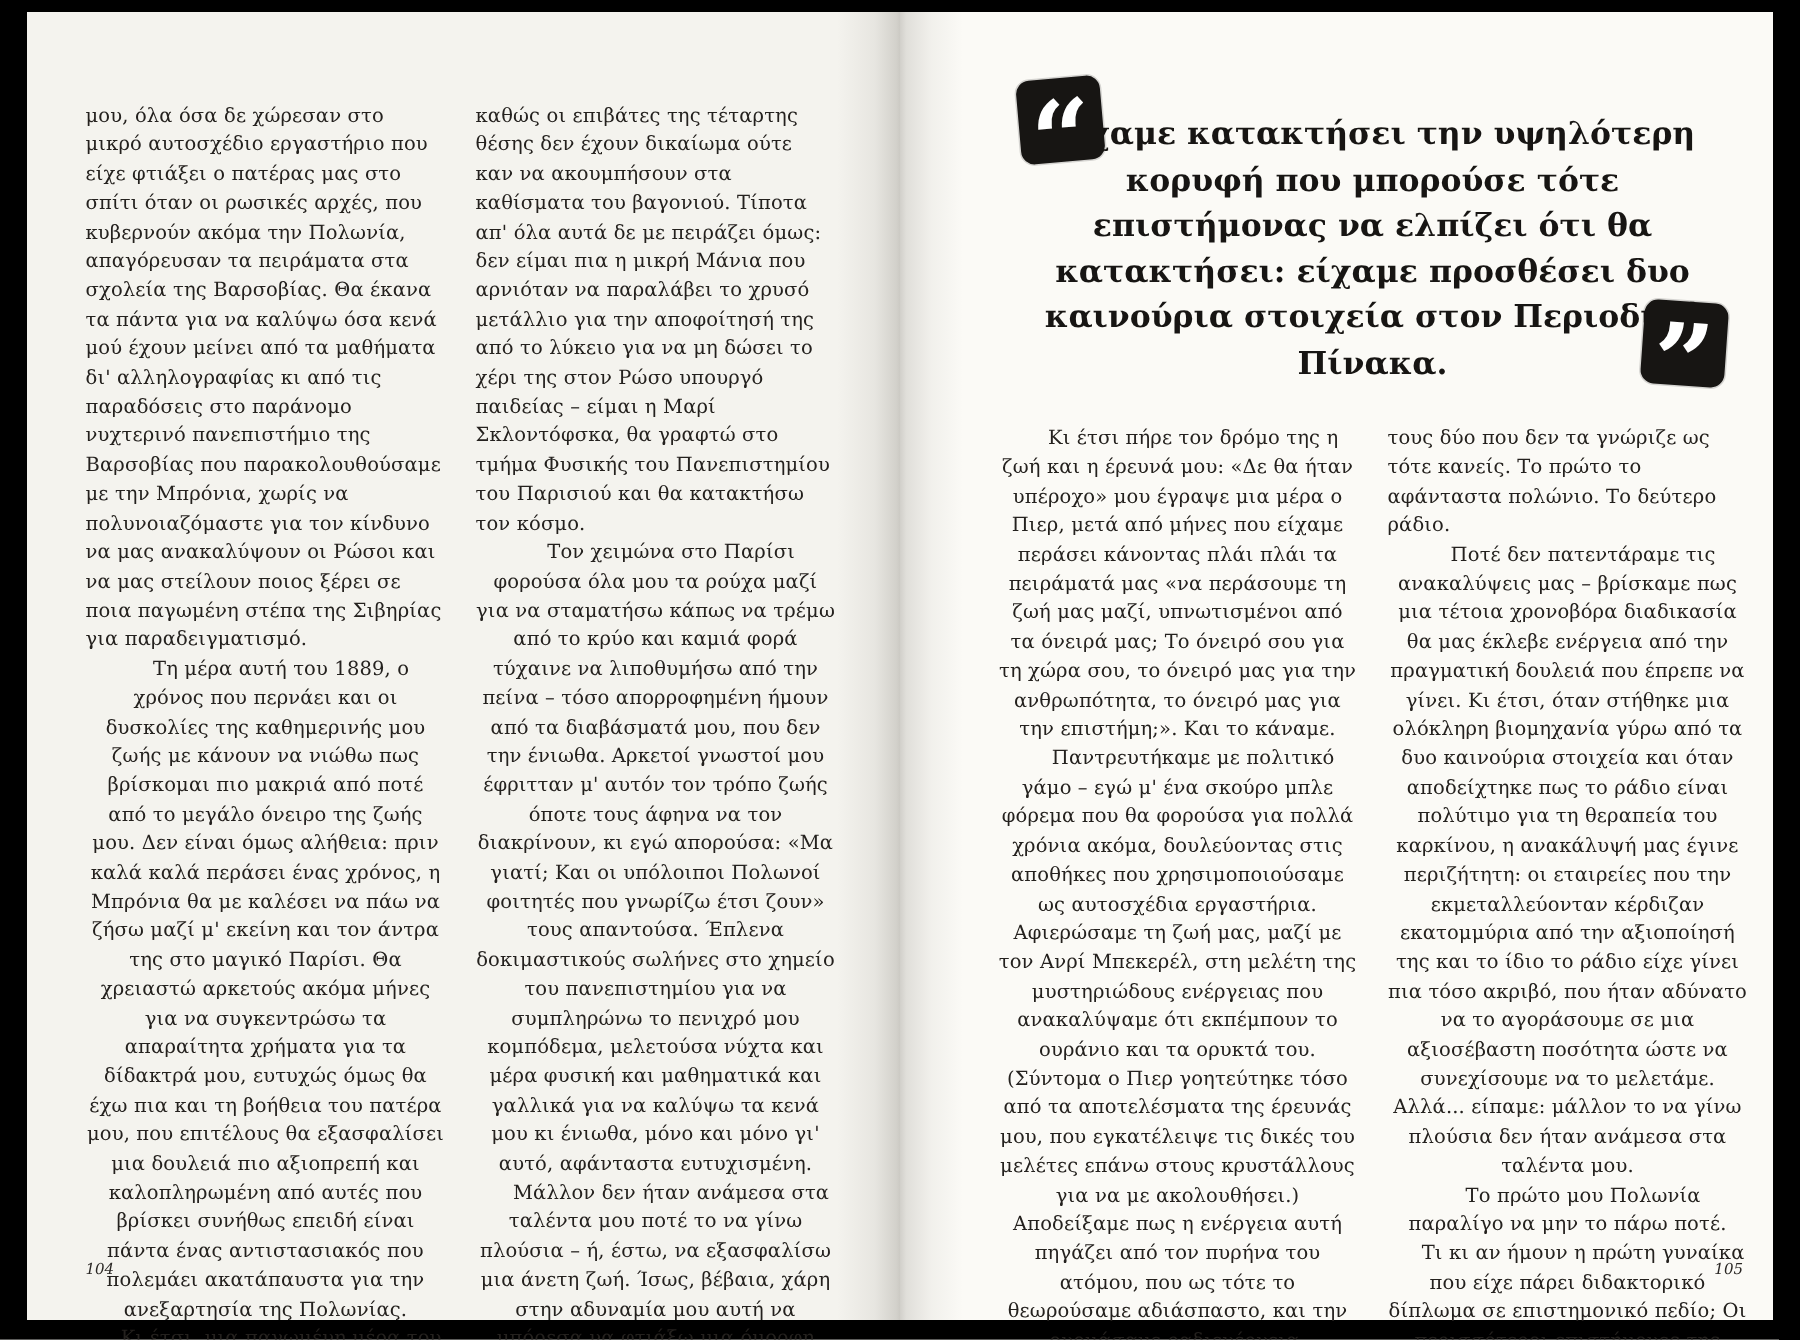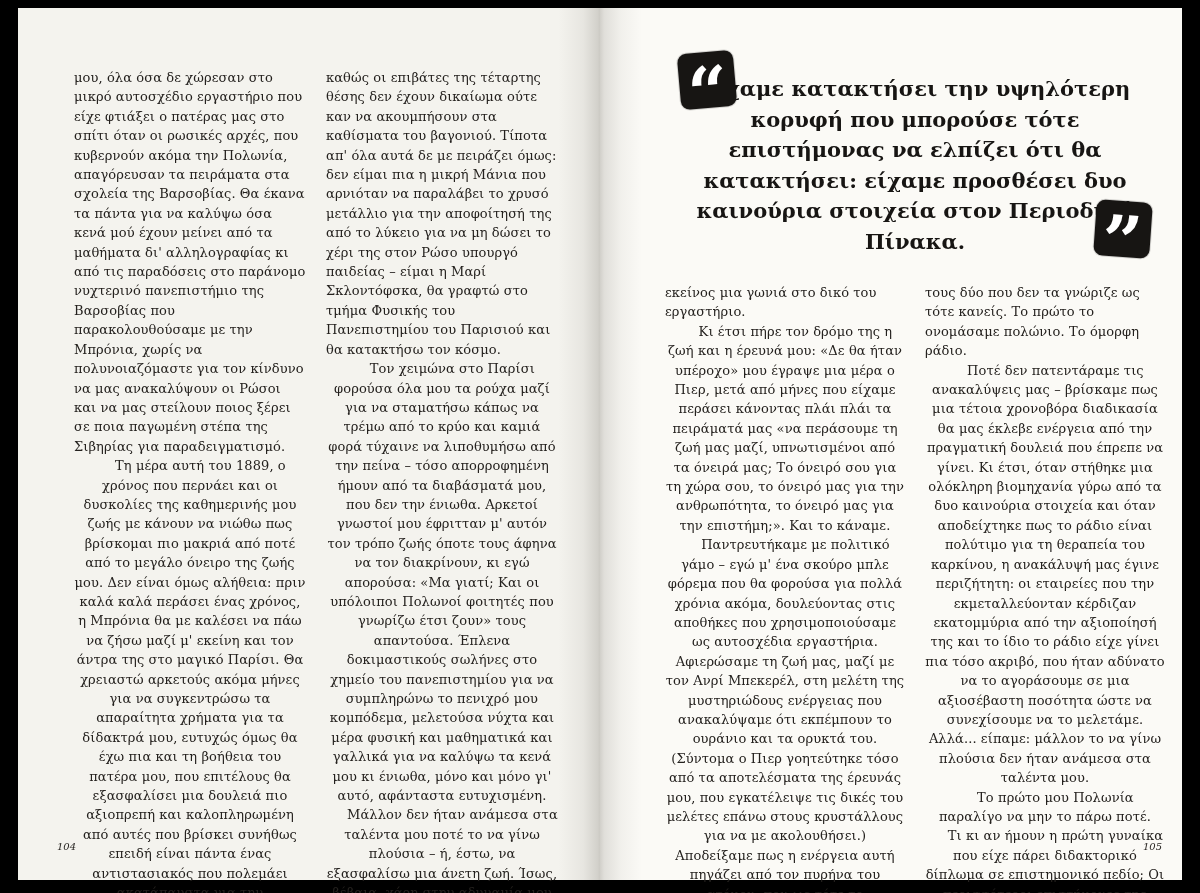--- a/index.html
+++ b/index.html
@@ -24,21 +24,21 @@
     height: 872px;
     display: flex;
     background: #f9f8f4;
   }
   .page {
     position: relative;
     width: 582px;
     height: 872px;
     box-sizing: border-box;
   }
-  .page-left  { background: #f4f3ee; padding: 60px 42px 0 56px; }
+  .page-left  { background: #f4f3ee; padding: 60px 42px 0 39px; }
   .page-right { background: #fbfaf6; padding: 44px 17px 0 65px; }
   .gutter-shadow {
     position: absolute;
     left: 50%;
     top: 0;
     bottom: 0;
     width: 84px;
     transform: translateX(-50%);
     background: linear-gradient(90deg,
       rgba(60,55,45,0) 0%,
@@ -140,26 +140,25 @@
         <div class="qicon qopen">
           <span>“</span>
         </div>
         <div class="qtext">Είχαμε κατακτήσει την υψηλότερη κορυφή που μπορούσε τότε επιστήμονας να ελπίζει ότι θα κατακτήσει: είχαμε προσθέσει δυο καινούρια στοιχεία στον Περιοδικό Πίνακα.</div>
         <div class="qicon qclose">
           <span>”</span>
         </div>
       </div>
       <div class="columns">
         <div class="col">
-          <p class="para">εκείνος μια γωνιά στο δικό του εργαστήριο.</p>
           <p class="para indent">Κι έτσι πήρε τον δρόμο της η ζωή και η έρευνά μου: «Δε θα ήταν υπέροχο» μου έγραψε μια μέρα ο Πιερ, μετά από μήνες που είχαμε περάσει κάνοντας πλάι πλάι τα πειράματά μας «να περάσουμε τη ζωή μας μαζί, υπνωτισμένοι από τα όνειρά μας; Το όνειρό σου για τη χώρα σου, το όνειρό μας για την ανθρωπότητα, το όνειρό μας για την επιστήμη;». Και το κάναμε.</p>
           <p class="para indent">Παντρευτήκαμε με πολιτικό γάμο – εγώ μ' ένα σκούρο μπλε φόρεμα που θα φορούσα για πολλά χρόνια ακόμα, δουλεύοντας στις αποθήκες που χρησιμοποιούσαμε ως αυτοσχέδια εργαστήρια. Αφιερώσαμε τη ζωή μας, μαζί με τον Ανρί Μπεκερέλ, στη μελέτη της μυστηριώδους ενέργειας που ανακαλύψαμε ότι εκπέμπουν το ουράνιο και τα ορυκτά του. (Σύντομα ο Πιερ γοητεύτηκε τόσο από τα αποτελέσματα της έρευνάς μου, που εγκατέλειψε τις δικές του μελέτες επάνω στους κρυστάλλους για να με ακολουθήσει.) Αποδείξαμε πως η ενέργεια αυτή πηγάζει από τον πυρήνα του ατόμου, που ως τότε το θεωρούσαμε αδιάσπαστο, και την ονομάσαμε ραδιενέργεια. Επινοήσαμε δικούς μας τρόπους για να διαχωρίζουμε τα ορυκτά που την εξέπεμπαν στα στοιχεία τους και τότε ανακαλύψαμε πως υπήρχαν ανάμεσά</p>
         </div>
         <div class="col">
-          <p class="para">τους δύο που δεν τα γνώριζε ως τότε κανείς. Το πρώτο το ονομάσαμε πολώνιο. Το όμορφη ράδιο.</p>
+          <p class="para">τους δύο που δεν τα γνώριζε ως τότε κανείς. Το πρώτο το αφάνταστα πολώνιο. Το δεύτερο ράδιο.</p>
           <p class="para indent">Ποτέ δεν πατεντάραμε τις ανακαλύψεις μας – βρίσκαμε πως μια τέτοια χρονοβόρα διαδικασία θα μας έκλεβε ενέργεια από την πραγματική δουλειά που έπρεπε να γίνει. Κι έτσι, όταν στήθηκε μια ολόκληρη βιομηχανία γύρω από τα δυο καινούρια στοιχεία και όταν αποδείχτηκε πως το ράδιο είναι πολύτιμο για τη θεραπεία του καρκίνου, η ανακάλυψή μας έγινε περιζήτητη: οι εταιρείες που την εκμεταλλεύονταν κέρδιζαν εκατομμύρια από την αξιοποίησή της και το ίδιο το ράδιο είχε γίνει πια τόσο ακριβό, που ήταν αδύνατο να το αγοράσουμε σε μια αξιοσέβαστη ποσότητα ώστε να συνεχίσουμε να το μελετάμε. Αλλά... είπαμε: μάλλον το να γίνω πλούσια δεν ήταν ανάμεσα στα ταλέντα μου.</p>
           <p class="para indent">Το πρώτο μου Πολωνία παραλίγο να μην το πάρω ποτέ.</p>
           <p class="para indent">Τι κι αν ήμουν η πρώτη γυναίκα που είχε πάρει διδακτορικό δίπλωμα σε επιστημονικό πεδίο; Οι περισσότεροι επιστήμονες της εποχής μου θεωρούσαν αδύνατο μία γυναίκα να έχει εμπλακεί σε τόσο σημαντική πρωτότυπη έρευνα και να έχει διατυπώσει τέτοιες θεωρίες. Τα περισσότερα επιτεύγματά μας τα απέδιδαν αποκλειστικά στον Πιερ κι</p>
         </div>
       </div>
       <div class="page-number pn-right">105</div>
     </div>
 
     <div class="gutter-shadow"></div>
   </div>

